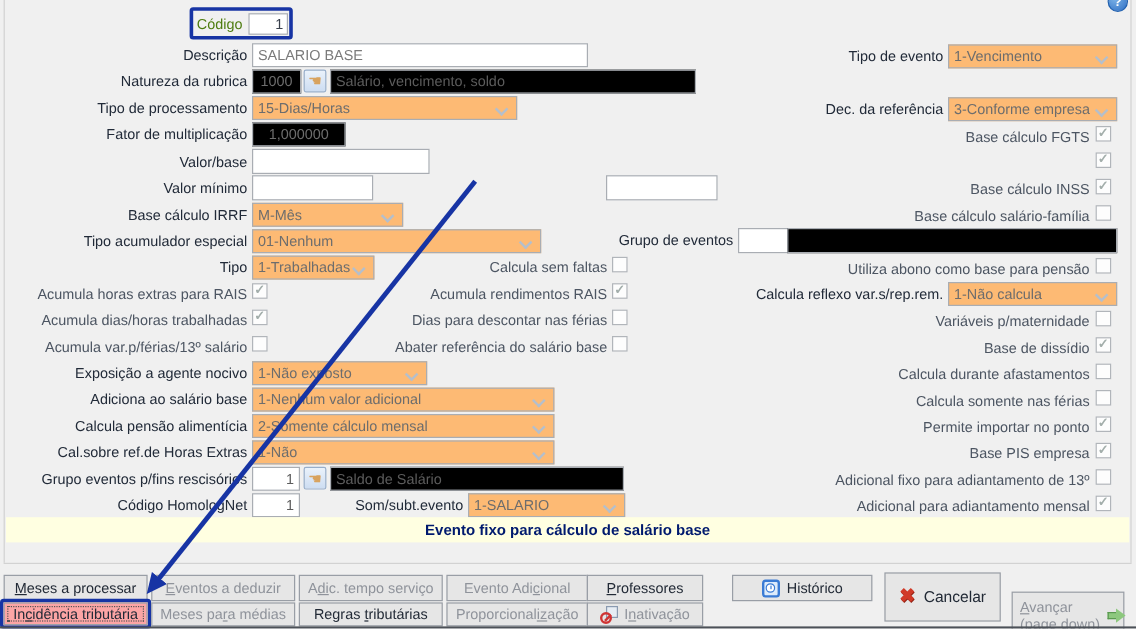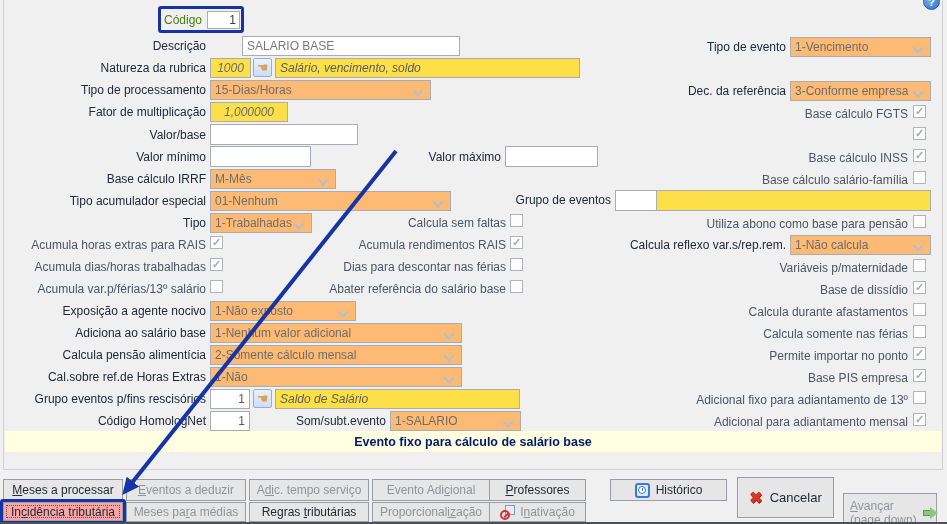--- a/index.html
+++ b/index.html
@@ -2,21 +2,21 @@
 <html><head>
 <meta charset="utf-8">
 <style>
   html,body{margin:0;padding:0;background:#fff;}
   .stage{position:relative;width:947px;height:524px;background:#f0f0f0;
          font-family:"Liberation Sans",sans-serif;font-size:12px;overflow:hidden;}
   .lbl{position:absolute;text-align:right;white-space:nowrap;color:#212a38;line-height:15px;}
   .cblbl{color:#4c5562;}
   .fld{position:absolute;background:#fff;border:1px solid #a9adb3;color:#7a7a7a;
        padding:0 4px;display:flex;align-items:center;box-sizing:border-box;overflow:hidden;}
-  .dim{background:#fde047;color:#6d6d6d;font-style:italic;}
+  .dim{background:#000000;color:#6d6d6d;}
   .right{justify-content:flex-end;}
   .center{justify-content:center;}
   .dd{position:absolute;background:#fdba74;border:1px solid #a9adb3;color:#6d6d6d;
       padding:0 18px 0 4px;display:flex;align-items:center;box-sizing:border-box;overflow:hidden;}
   .dd::after{content:"";position:absolute;right:8px;top:6px;width:6px;height:6px;
       border-right:2px solid #b4bfcc;border-bottom:2px solid #b4bfcc;transform:rotate(45deg);}
   .cb{position:absolute;width:13px;height:13px;background:#fdfdfd;border:1px solid #b1b5ba;
       box-sizing:border-box;display:flex;align-items:center;justify-content:center;
       color:#a3aeab;font-size:11px;font-weight:bold;line-height:11px;}
   .btn{position:absolute;background:#e6e6e6;border:1px solid #999ea6;box-sizing:border-box;
@@ -77,21 +77,21 @@
     </div>
 
   <div class="navybox" style="left:158px;top:6px;width:86px;height:27px;display:flex;align-items:center;">
     <span style="flex:1;text-align:right;padding-right:5px;color:#4d7c0f;">Código</span>
     <span style="width:33px;height:18px;background:#fff;border:1px solid #a9adb3;box-sizing:border-box;display:flex;align-items:center;justify-content:flex-end;padding-right:3px;color:#39404c;margin-right:1px;">
         <span>1</span>
       </span>
   </div>
 
   <div class="lbl" style="left:8px;width:198px;top:39px;">Descrição</div>
-  <div class="fld" style="left:210px;top:36px;width:218px;height:20px;margin-left:32px;">
+  <div class="fld" style="left:210px;top:36px;width:280px;height:20px;">
       <span>SALARIO BASE</span>
     </div>
 
   <div class="lbl" style="left:560px;width:226px;top:40px;">Tipo de evento</div>
   <div class="dd" style="left:790px;top:37px;width:141px;height:20px;">
       <span>1-Vencimento</span>
     </div>
 
   <div class="lbl" style="left:8px;width:198px;top:61px;">Natureza da rubrica</div>
   <div class="fld dim center" style="left:210px;top:58px;width:41px;height:20px;">
@@ -127,21 +127,20 @@
       <span></span>
     </div>
   <div class="cb" style="left:913px;top:127px;">
       <span>✓</span>
     </div>
 
   <div class="lbl" style="left:8px;width:198px;top:150px;">Valor mínimo</div>
   <div class="fld" style="left:210px;top:146px;width:101px;height:21px;">
       <span></span>
     </div>
-  <div class="lbl" style="left:330px;width:171px;top:150px;">Valor máximo</div>
   <div class="fld" style="left:505px;top:146px;width:93px;height:21px;">
       <span></span>
     </div>
   <div class="lbl cblbl" style="left:600px;width:308px;top:151px;">Base cálculo INSS</div>
   <div class="cb" style="left:913px;top:149px;">
       <span>✓</span>
     </div>
 
   <div class="lbl" style="left:8px;width:198px;top:172px;">Base cálculo IRRF</div>
   <div class="dd" style="left:210px;top:169px;width:126px;height:20px;">

